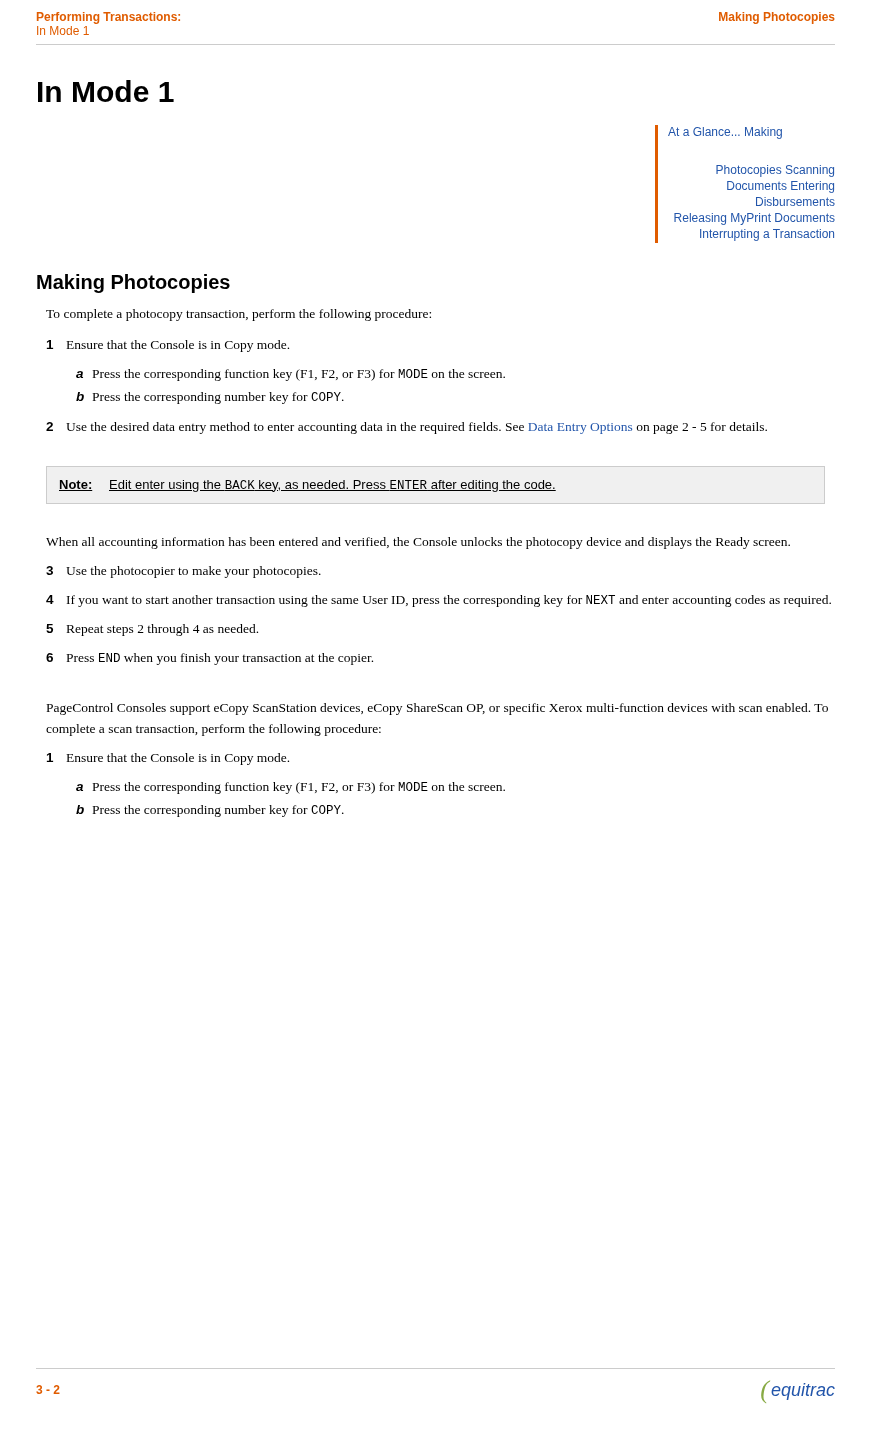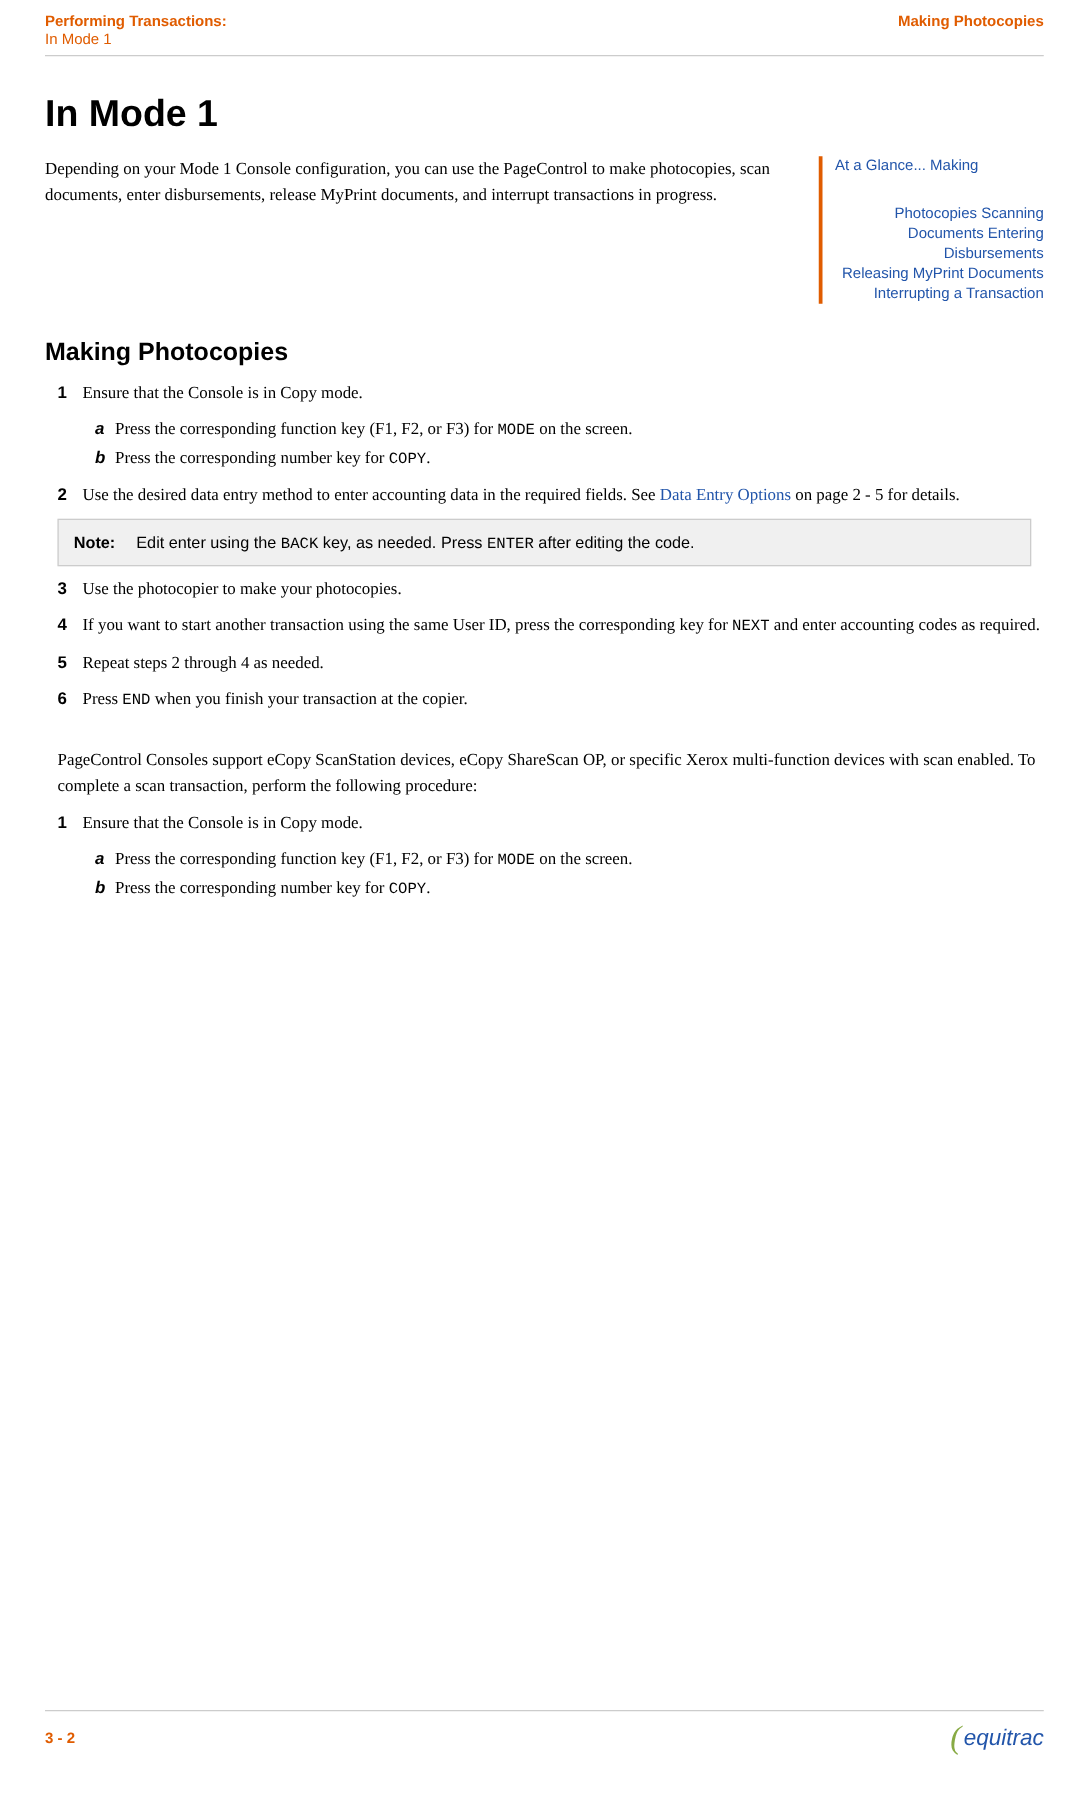--- a/index.html
+++ b/index.html
@@ -159,24 +159,25 @@
     .substep-content {
       flex: 1;
     }
 
     
     .note-box {
       display: flex;
       background: #f0f0f0;
       border: 1px solid #ccc;
       padding: 8px 12px;
-      margin: 8px 10px;
+      margin: 28px 10px;
       font-size: 13px;
       font-family: Arial, sans-serif;
       line-height: 1.5;
+      text-decoration: underline;
     }
     .note-label {
       font-weight: bold;
       min-width: 50px;
       font-family: Arial, sans-serif;
     }
     .note-content {
       flex: 1;
     }
 
@@ -256,40 +257,40 @@
   <div class="header-right">Making Photocopies</div>
 </div>
 <hr class="header-divider">
 
 <div class="main-content">
 
   <h1 class="page-title">In Mode 1</h1>
 
   <div class="intro-section">
     <div class="intro-text">
-      <p>Depending on your Mode 1 Console configuration, you can use the PageControl to make photocopies, scan documents, enter disbursements, release MyPrint documents, and interrupt transactions in progress.</p>
     </div>
     <div class="at-a-glance">
       <div class="at-a-glance-title">
         <span>At a Glance...</span>
         <span style="color:#2255aa;">Making</span>
       </div>
       <ul class="at-a-glance-links">
         <li><a class="link" href="#">Photocopies Scanning</a></li>
         <li><a class="link" href="#">Documents Entering</a></li>
         <li><a class="link" href="#">Disbursements</a></li>
         <li><a class="link" href="#">Releasing MyPrint Documents</a></li>
         <li><a class="link" href="#">Interrupting a Transaction</a></li>
       </ul>
     </div>
   </div>
 
   <div class="content-section">
     <h2 class="section-heading">Making Photocopies</h2>
 
+    <p class="step-intro">To complete a photocopy transaction, perform the following procedure:</p>
 
     <div class="step">
       <span class="step-num">1</span>
       <span class="step-content">Ensure that the Console is in Copy mode.</span>
     </div>
 
     <div class="substep">
       <span class="substep-label">a</span>
       <span class="substep-content">
         <span>Press the corresponding function key (F1, F2, or F3) for </span><span class="mono">MODE</span><span> on the screen.</span>
@@ -310,20 +311,21 @@
       </span>
     </div>
 
     <div class="note-box">
       <span class="note-label">Note:</span>
       <span class="note-content">
         <span>Edit enter using the </span><span class="mono">BACK</span><span> key, as needed. Press </span><span class="mono">ENTER</span><span> after editing the code.</span>
       </span>
     </div>
 
+    <p class="step-para">When all accounting information has been entered and verified, the Console unlocks the photocopy device and displays the Ready screen.</p>
 
     <div class="step">
       <span class="step-num">3</span>
       <span class="step-content">Use the photocopier to make your photocopies.</span>
     </div>
 
     <div class="step">
       <span class="step-num">4</span>
       <span class="step-content">
         <span>If you want to start another transaction using the same User ID, press the corresponding key for </span><span class="mono">NEXT</span><span> and enter accounting codes as required.</span>

